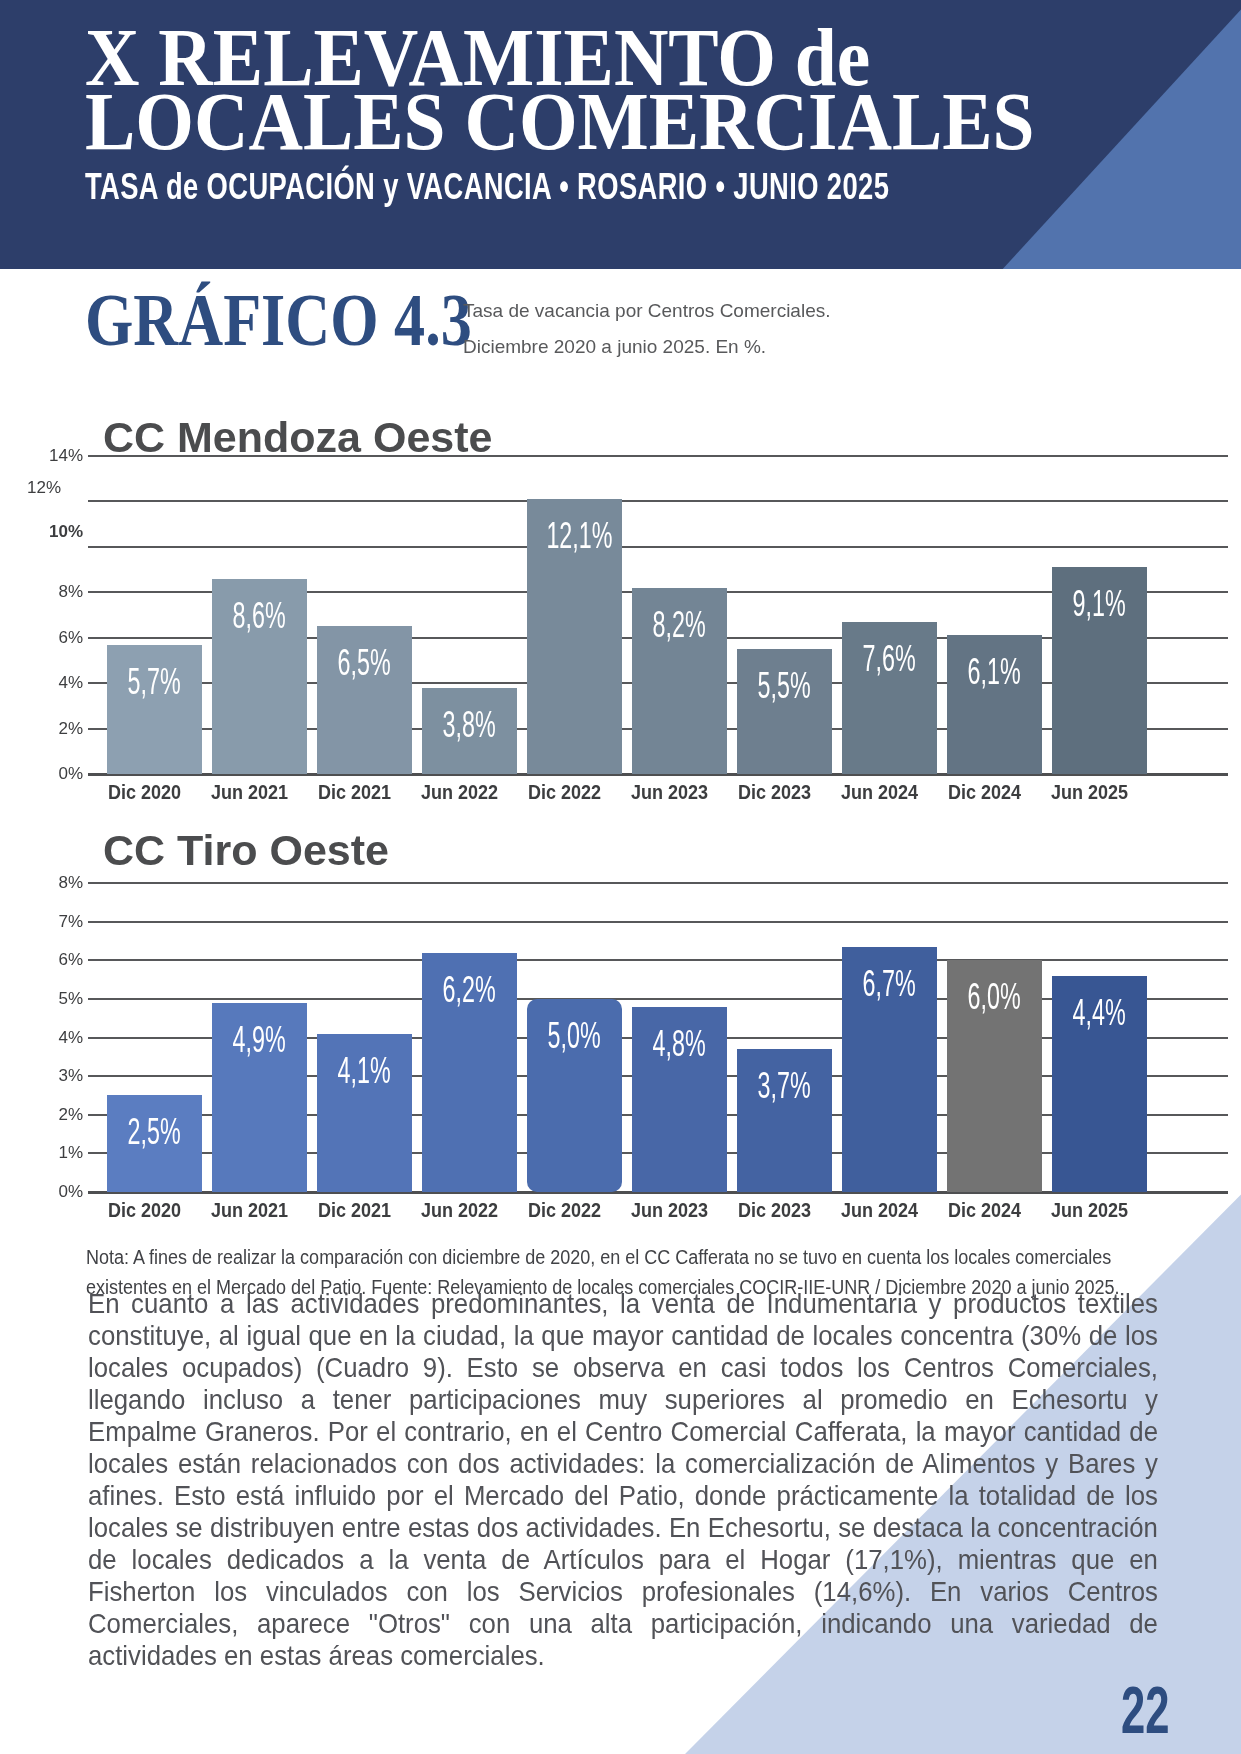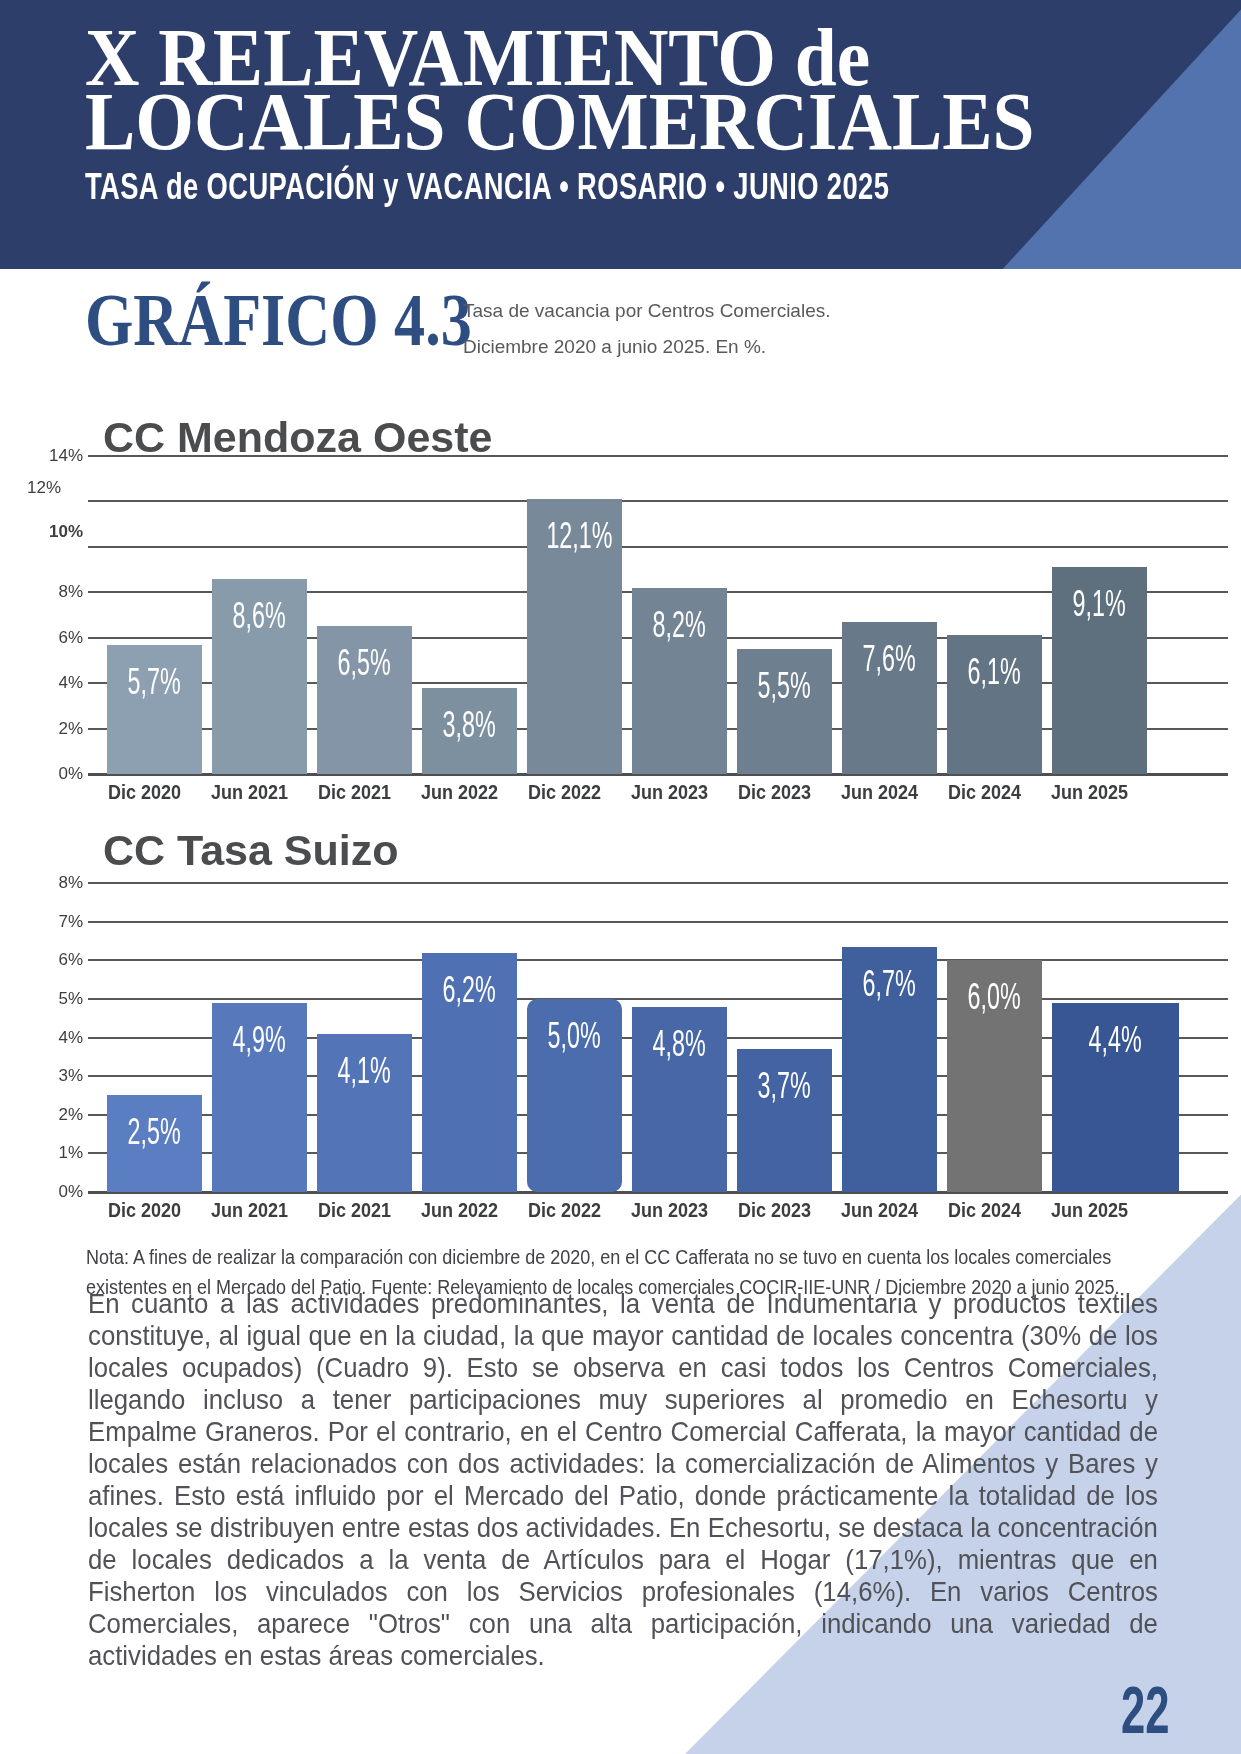--- a/index.html
+++ b/index.html
@@ -166,21 +166,21 @@
         <div class="xlabel" style="left: 214px; top: 368px;">Dic 2021</div>
         <div class="xlabel" style="left: 319px; top: 368px;">Jun 2022</div>
         <div class="xlabel" style="left: 424px; top: 368px;">Dic 2022</div>
         <div class="xlabel" style="left: 529px; top: 368px;">Jun 2023</div>
         <div class="xlabel" style="left: 634px; top: 368px;">Dic 2023</div>
         <div class="xlabel" style="left: 739px; top: 368px;">Jun 2024</div>
         <div class="xlabel" style="left: 844px; top: 368px;">Dic 2024</div>
         <div class="xlabel" style="left: 949px; top: 368px;">Jun 2025</div>
       </div>
       <div class="chart-section above" style="top: 826px; height: 410px;">
-        <div class="chart-title">CC Tasa Suizo</div>
+        <div class="chart-title">CC Tiro Oeste</div>
         <div class="plot" style="top: 57px; height: 309px;">
           <div class="gridline" style="top: -1px;"></div>
           <div class="ytick" style="top: 0px;">8%</div>
           <div class="gridline" style="top: 37.625px;"></div>
           <div class="ytick" style="top: 38.625px;">7%</div>
           <div class="gridline" style="top: 76.25px;"></div>
           <div class="ytick" style="top: 77.25px;">6%</div>
           <div class="gridline" style="top: 114.875px;"></div>
           <div class="ytick" style="top: 115.875px;">5%</div>
           <div class="gridline" style="top: 153.5px;"></div>
@@ -213,21 +213,21 @@
           </div>
           <div class="bar" style="left: 644px; height: 142.912px; background: rgb(68, 99, 162);">
             <div class="bar-label"><span>3,7%</span></div>
           </div>
           <div class="bar" style="left: 749px; height: 245px; background: rgb(64, 95, 157);">
             <div class="bar-label"><span>6,7%</span></div>
           </div>
           <div class="bar" style="left: 854px; height: 231.75px; background: #737373;">
             <div class="bar-label"><span>6,0%</span></div>
           </div>
-          <div class="bar" style="left: 959px; height: 189px; background: rgb(56, 86, 147); padding-left: 32px;">
+          <div class="bar" style="left: 959px; height: 216px; background: rgb(56, 86, 147);">
             <div class="bar-label"><span>4,4%</span></div>
           </div>
         </div>
         <div class="xlabel" style="left: 4px; top: 373px;">Dic 2020</div>
         <div class="xlabel" style="left: 109px; top: 373px;">Jun 2021</div>
         <div class="xlabel" style="left: 214px; top: 373px;">Dic 2021</div>
         <div class="xlabel" style="left: 319px; top: 373px;">Jun 2022</div>
         <div class="xlabel" style="left: 424px; top: 373px;">Dic 2022</div>
         <div class="xlabel" style="left: 529px; top: 373px;">Jun 2023</div>
         <div class="xlabel" style="left: 634px; top: 373px;">Dic 2023</div>

